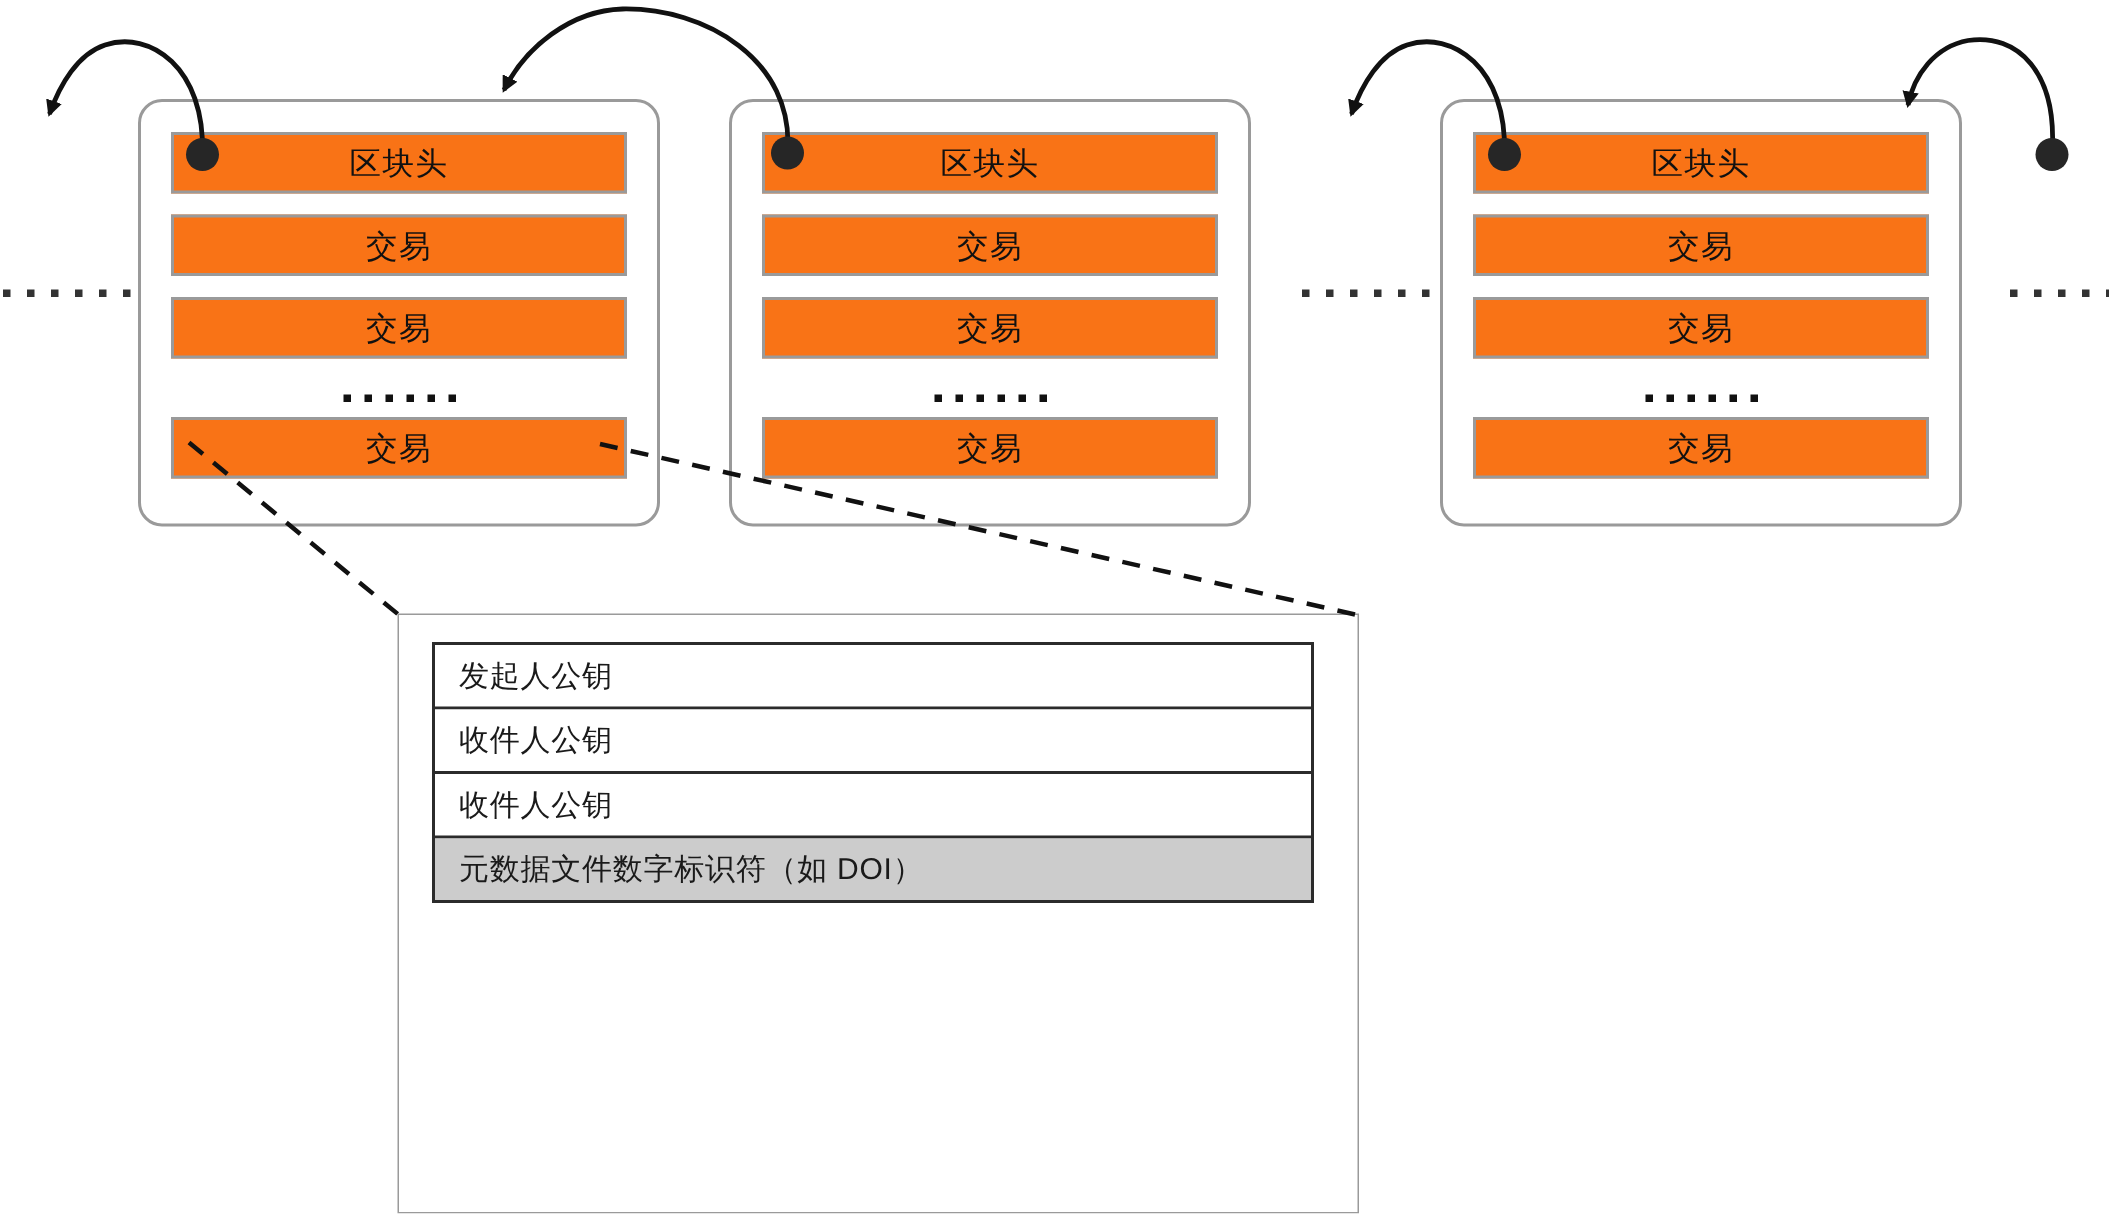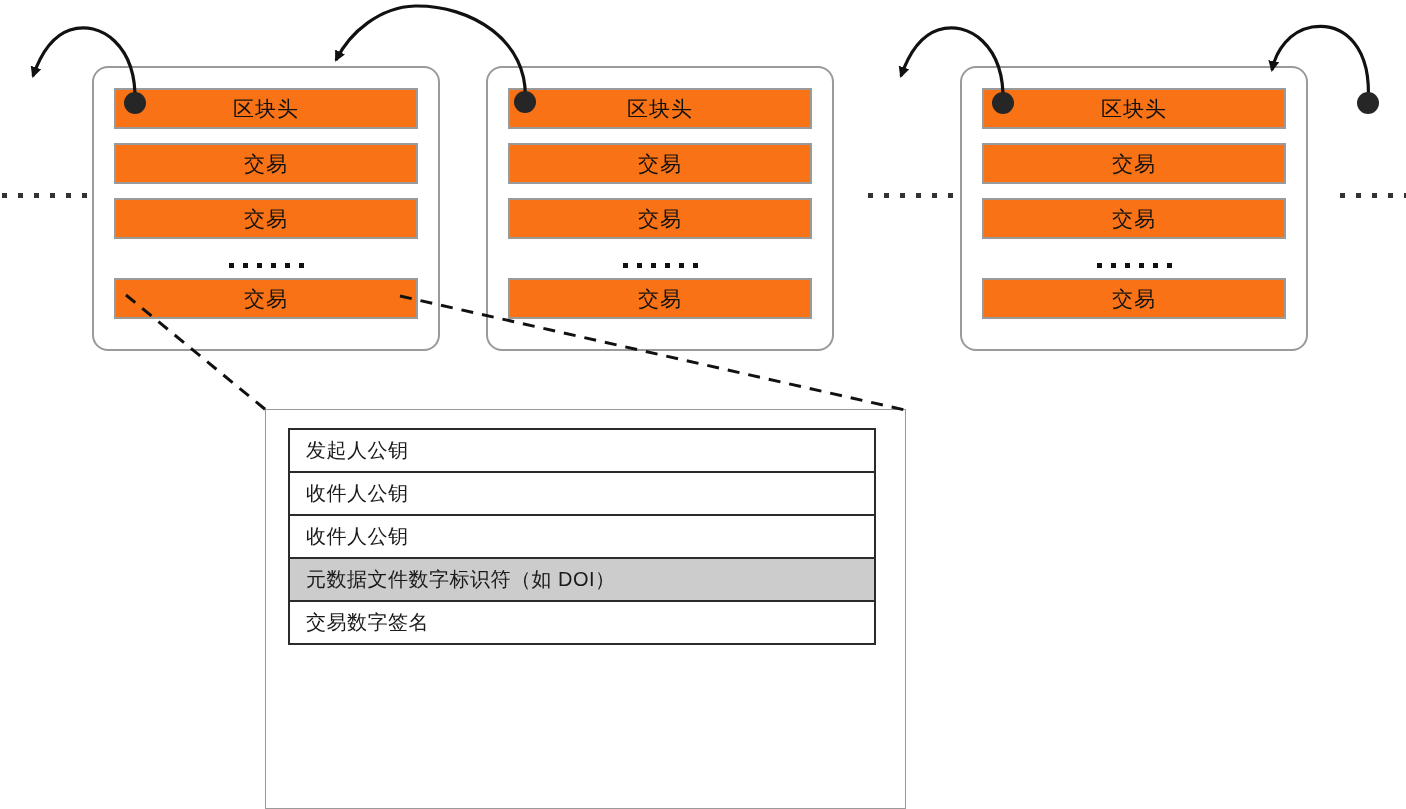--- a/index.html
+++ b/index.html
@@ -239,23 +239,20 @@
       </div>
       <div class="detail-row">
         <span>收件人公钥</span>
       </div>
       <div class="detail-row">
         <span>收件人公钥</span>
       </div>
       <div class="detail-row shaded">
         <span>元数据文件数字标识符（如 DOI）</span>
       </div>
-      <div class="detail-row">
-        <span>交易数字签名</span>
-      </div>
     </div>
   </div>
 
   <svg id="overlay" viewBox="0 0 1406 809">
     <defs>
       <marker id="ah" markerWidth="11" markerHeight="11" refX="9" refY="5.5" orient="auto" markerUnits="userSpaceOnUse">
         <path d="M0,0 L11,5.5 L0,11 Z" fill="#111111"></path>
       </marker>
     </defs>
 

